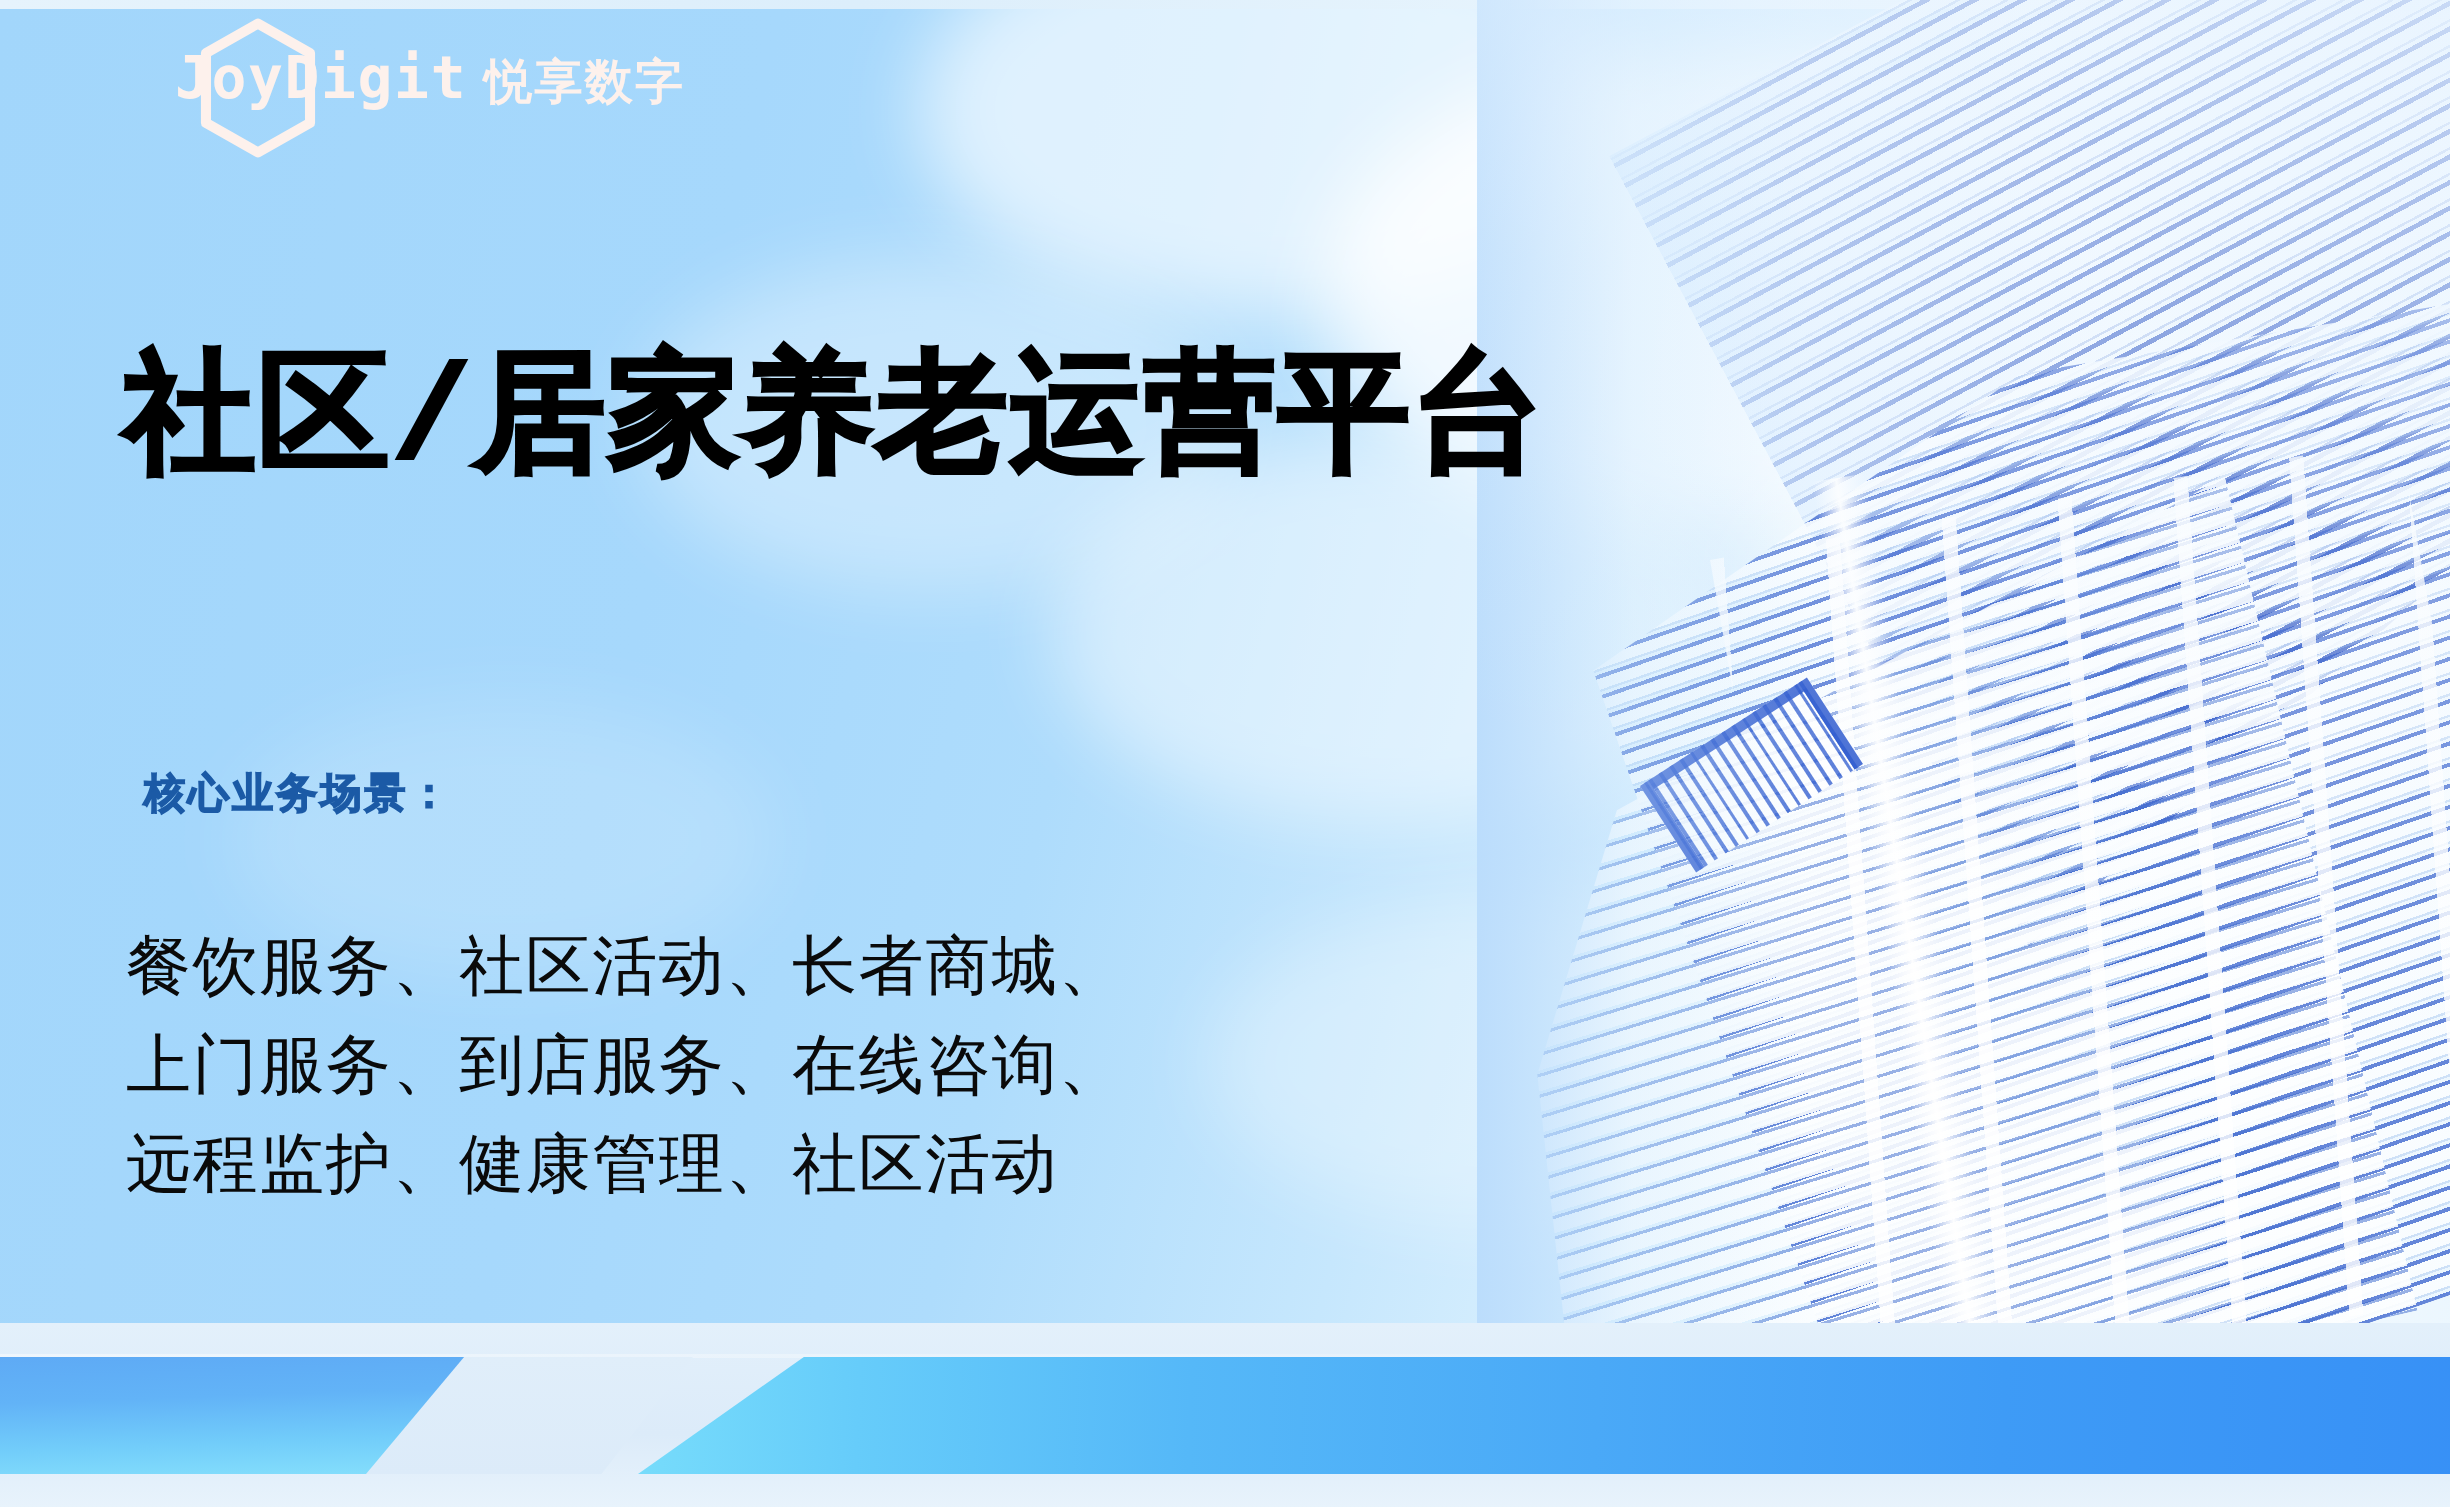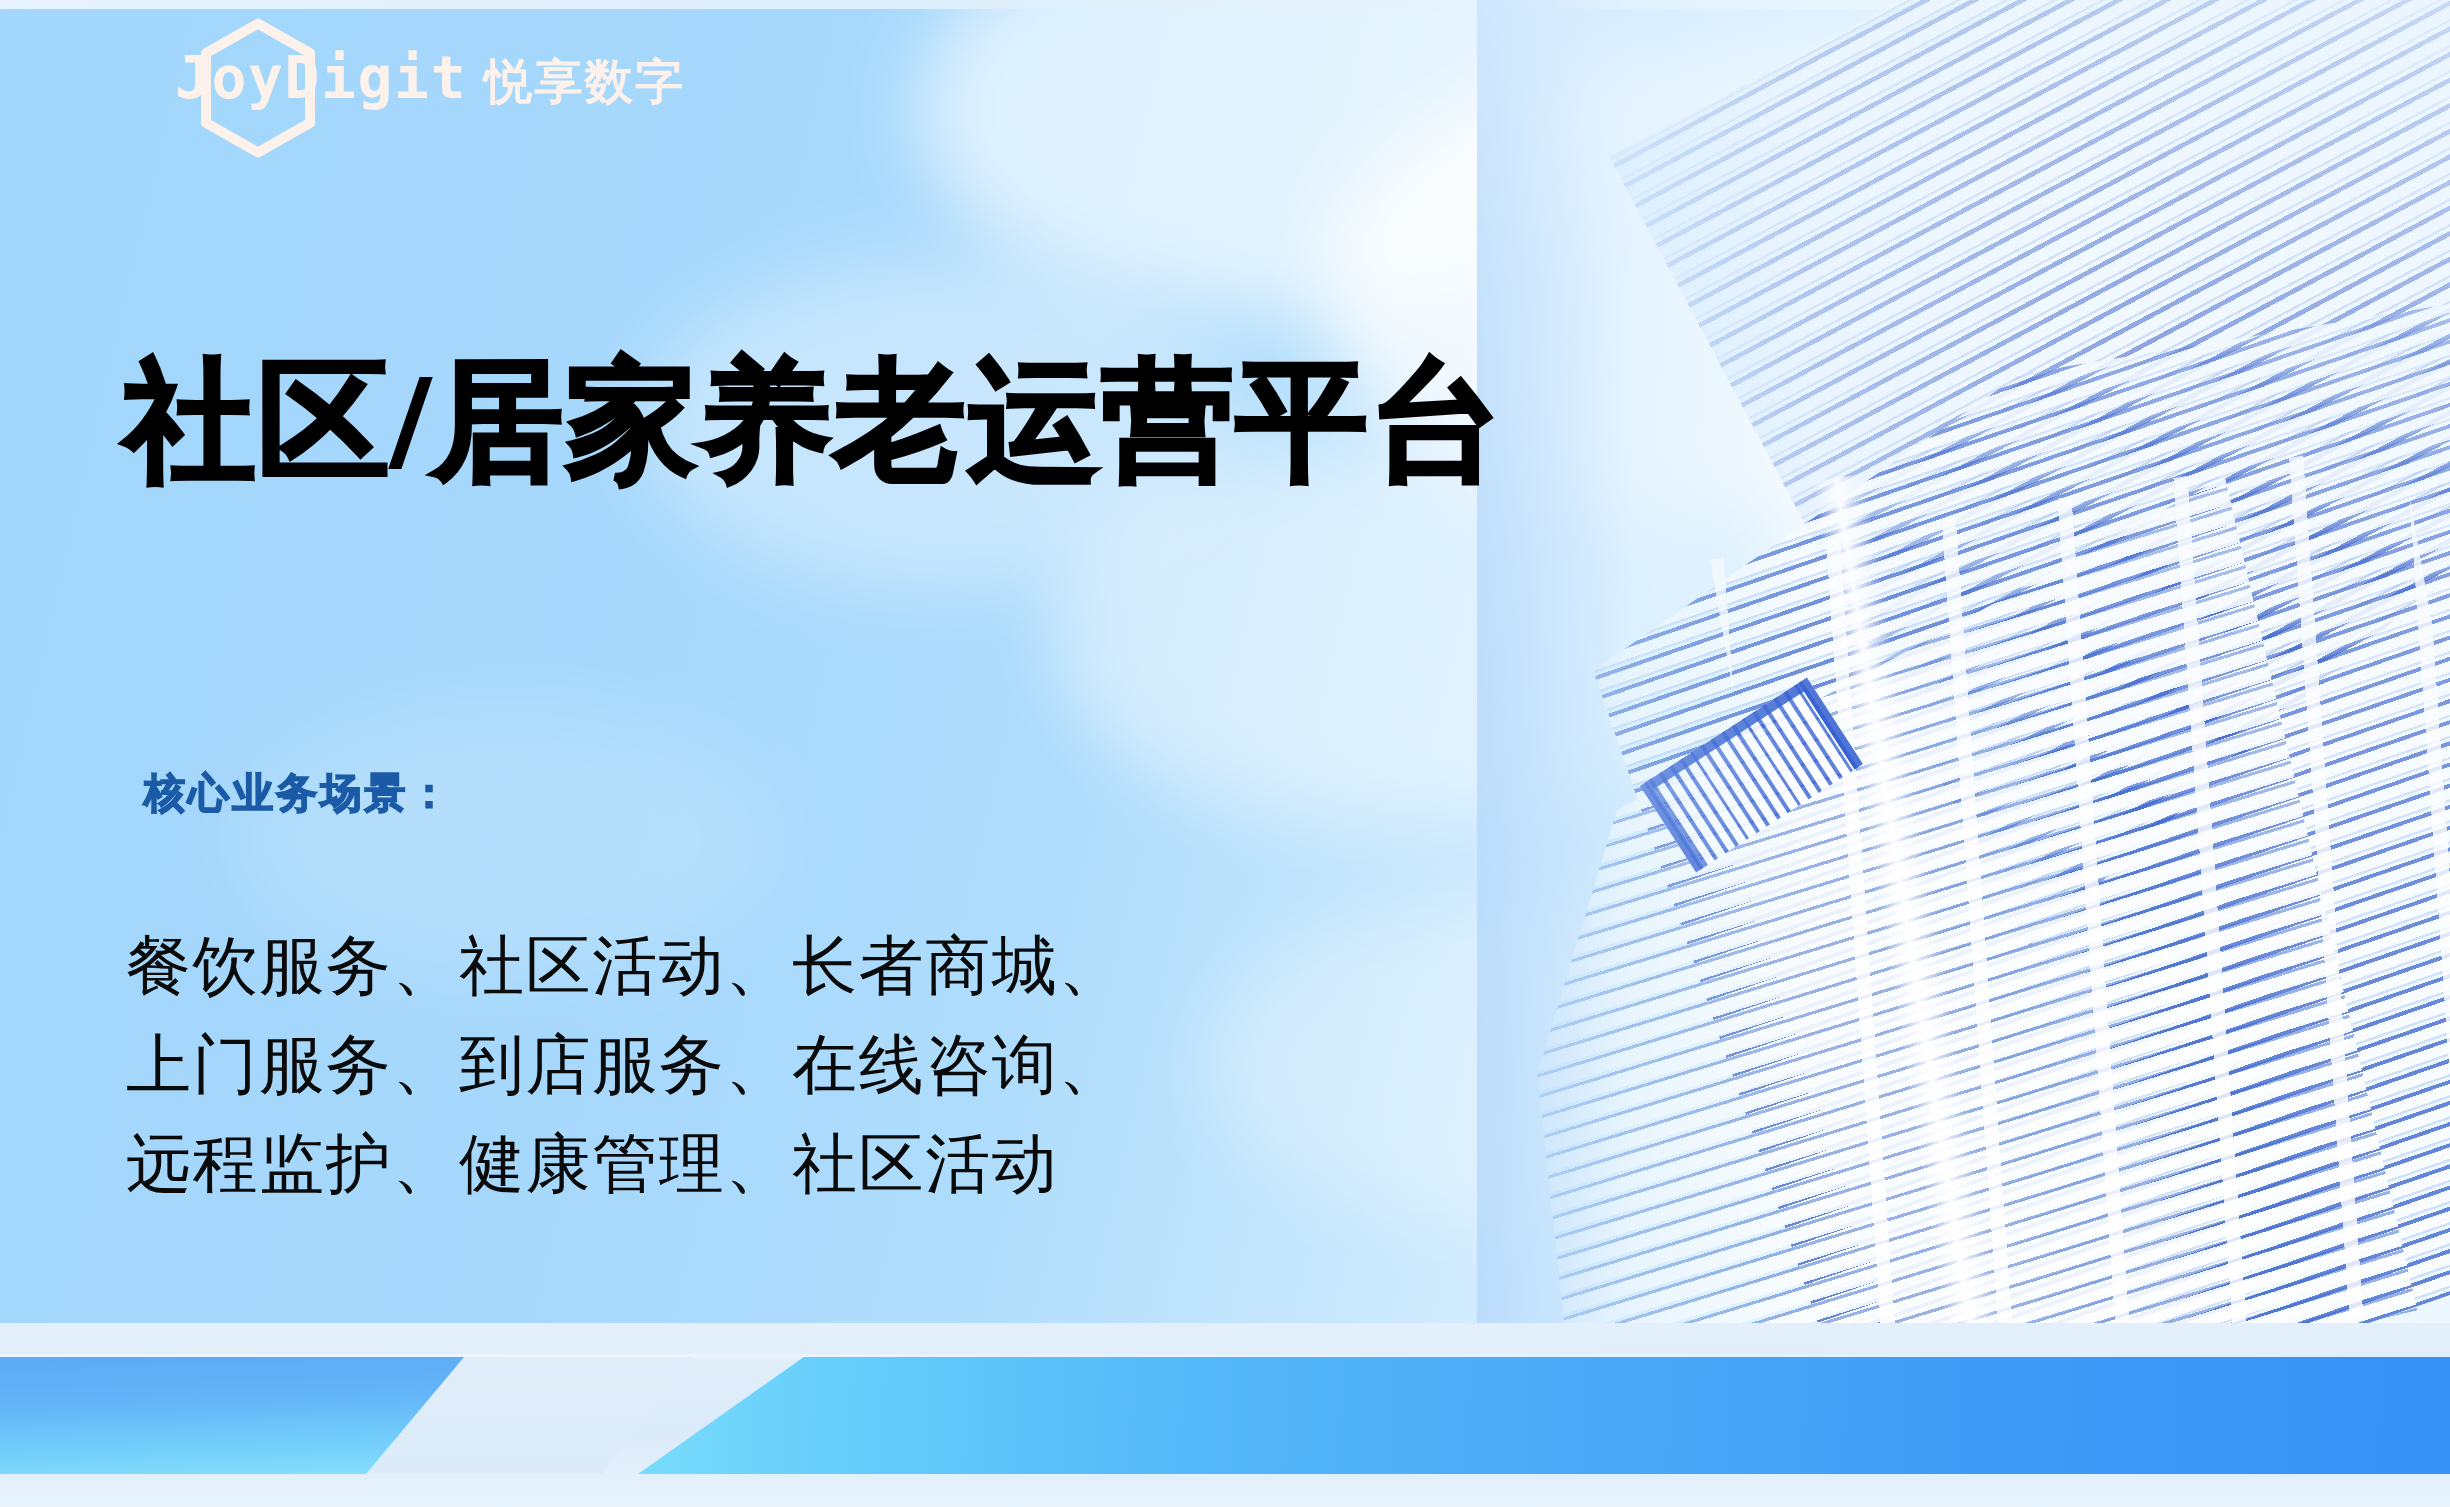--- a/index.html
+++ b/index.html
@@ -216,21 +216,21 @@
     letter-spacing: 2.3px;
     color: #FDF1EC;
   }
 
   
   .title {
     position: absolute;
     left: 124px;
     top: 257px;
     color: #000000;
-    font-family: Liberation Serif, serif;
+    font-family: Liberation Mono, monospace;
     font-size: 131px;
     font-weight: 700;
     letter-spacing: 3.1px;
     line-height: 1.18;
     white-space: nowrap;
     -webkit-text-stroke: 3.9px #000;
   }
 
   
   .section-heading {

